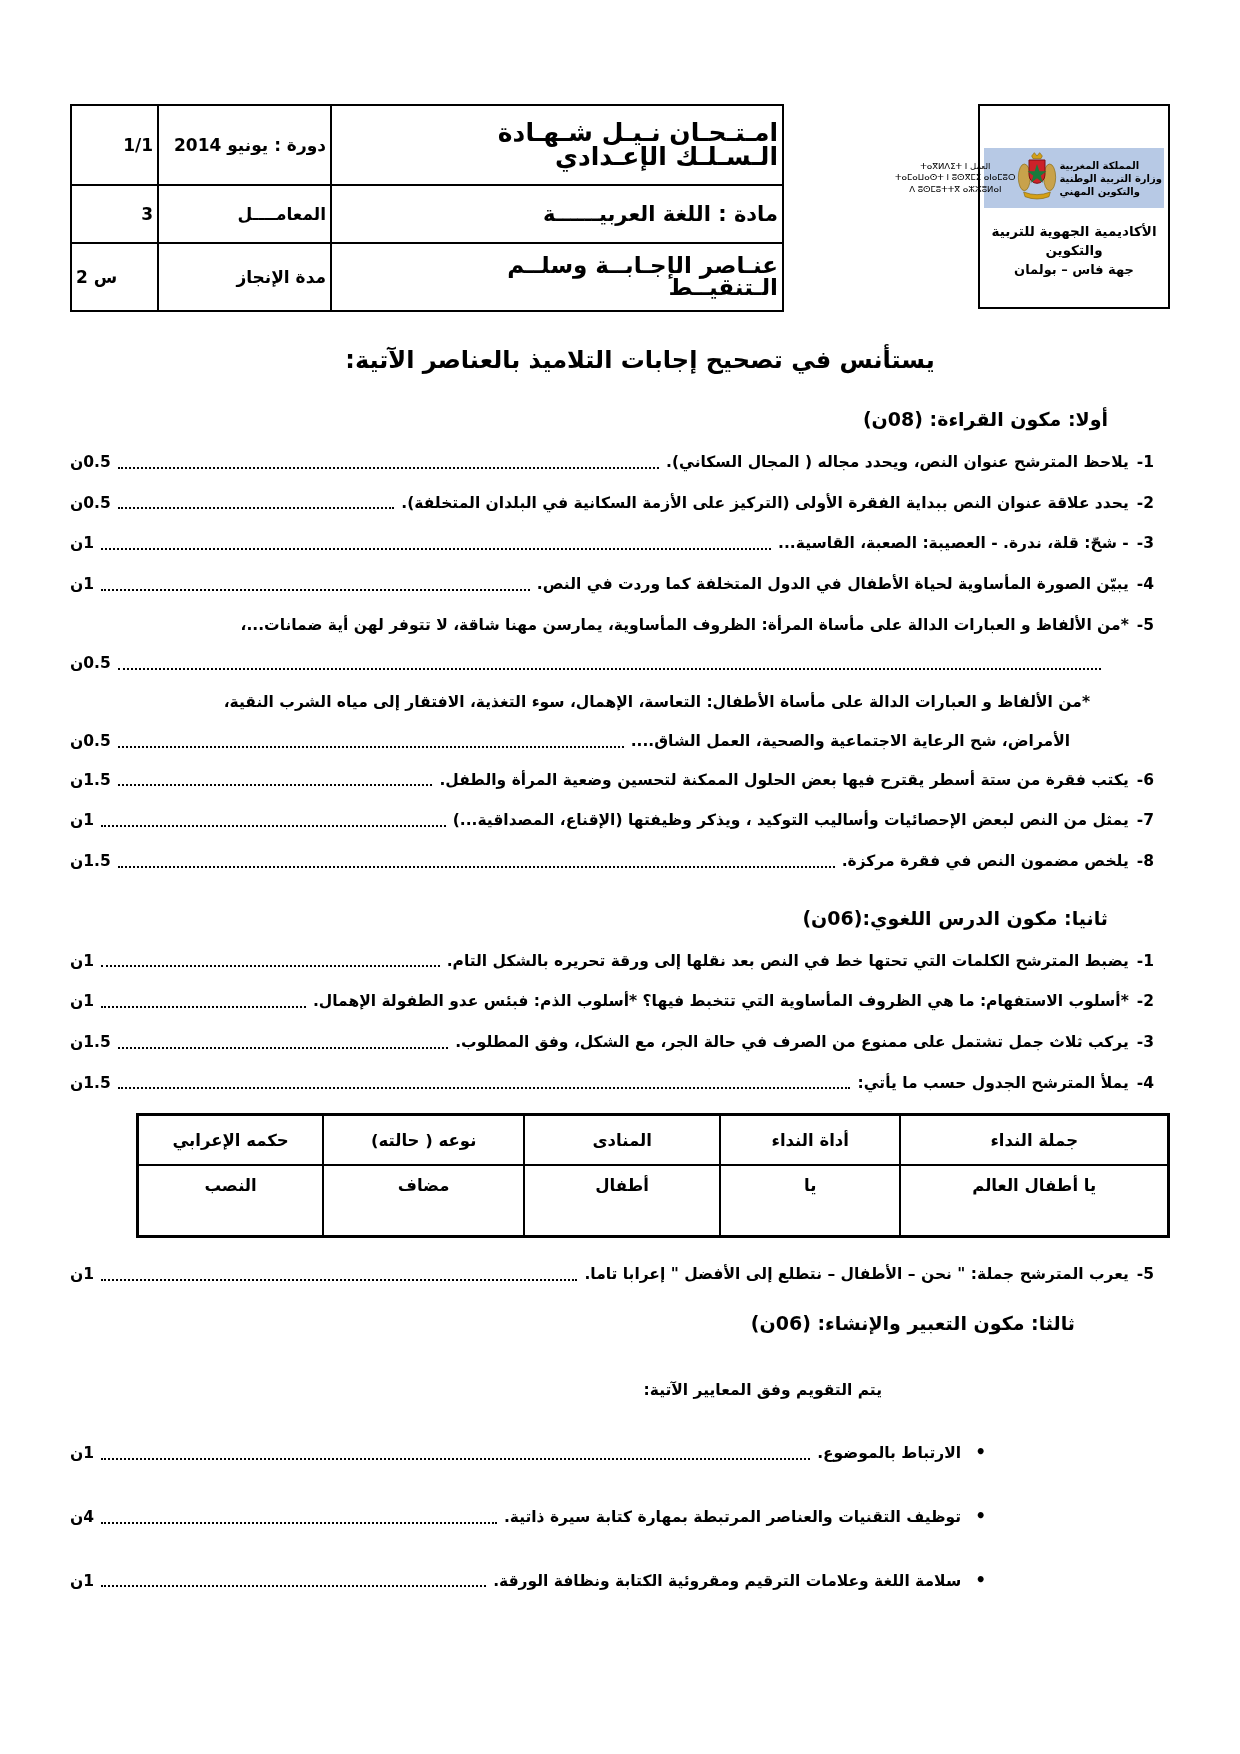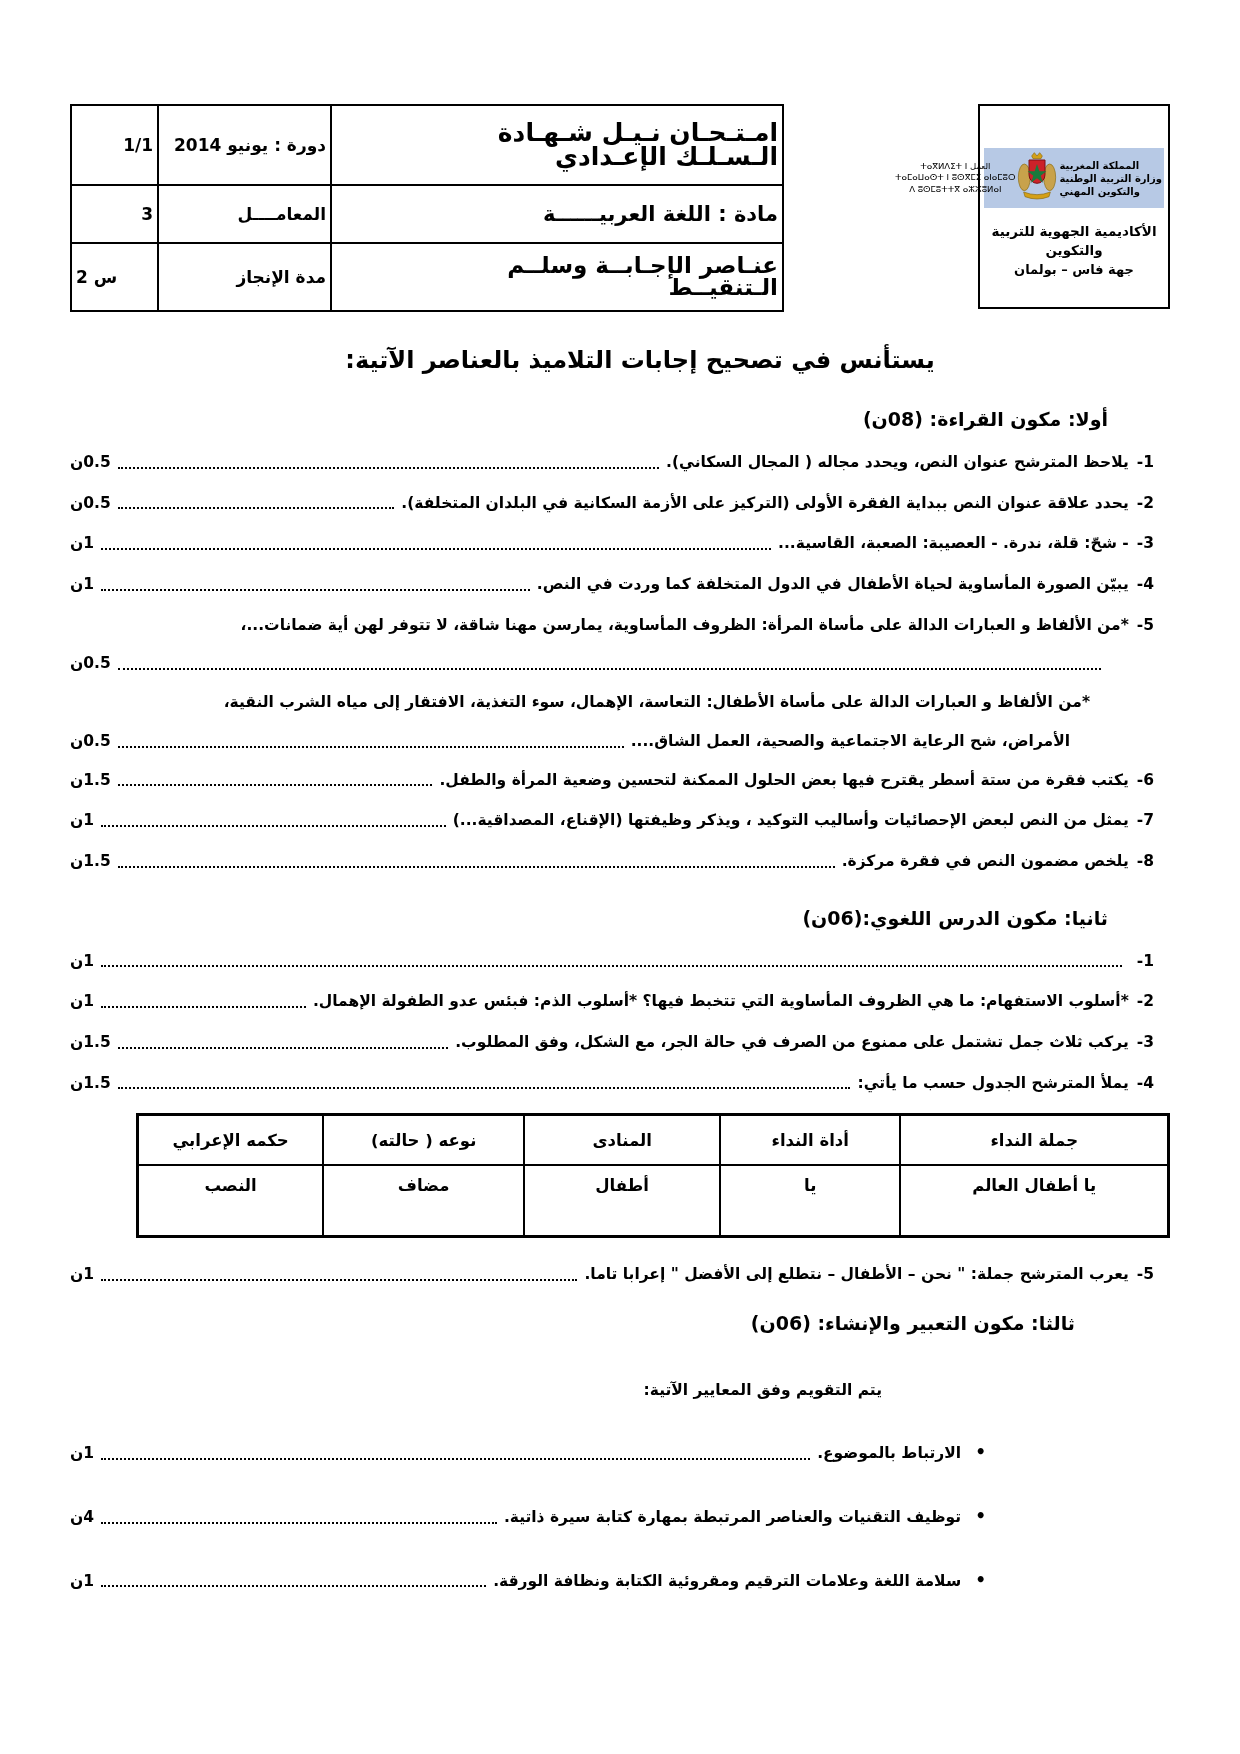--- a/index.html
+++ b/index.html
@@ -193,20 +193,21 @@
     <span class="m">8-</span>
     <span class="t">يلخص مضمون النص في فقرة مركزة.</span>
     <span class="dots"></span>
     <span class="s">1.5ن</span>
   </div>
 
   <div class="sec-title">ثانيا: مكون الدرس اللغوي:(06ن)</div>
 
   <div class="line">
     <span class="m">1-</span>
+    <span class="t">يضبط المترشح الكلمات التي  تحتها خط في النص بعد نقلها إلى ورقة تحريره بالشكل التام.</span>
     <span class="dots"></span>
     <span class="s">1ن</span>
   </div>
   <div class="line">
     <span class="m">2-</span>
     <span class="t">*أسلوب الاستفهام:  ما هي الظروف المأساوية التي تتخبط فيها؟ *أسلوب الذم:  فبئس عدو الطفولة الإهمال.</span>
     <span class="dots"></span>
     <span class="s">1ن</span>
   </div>
   <div class="line">

